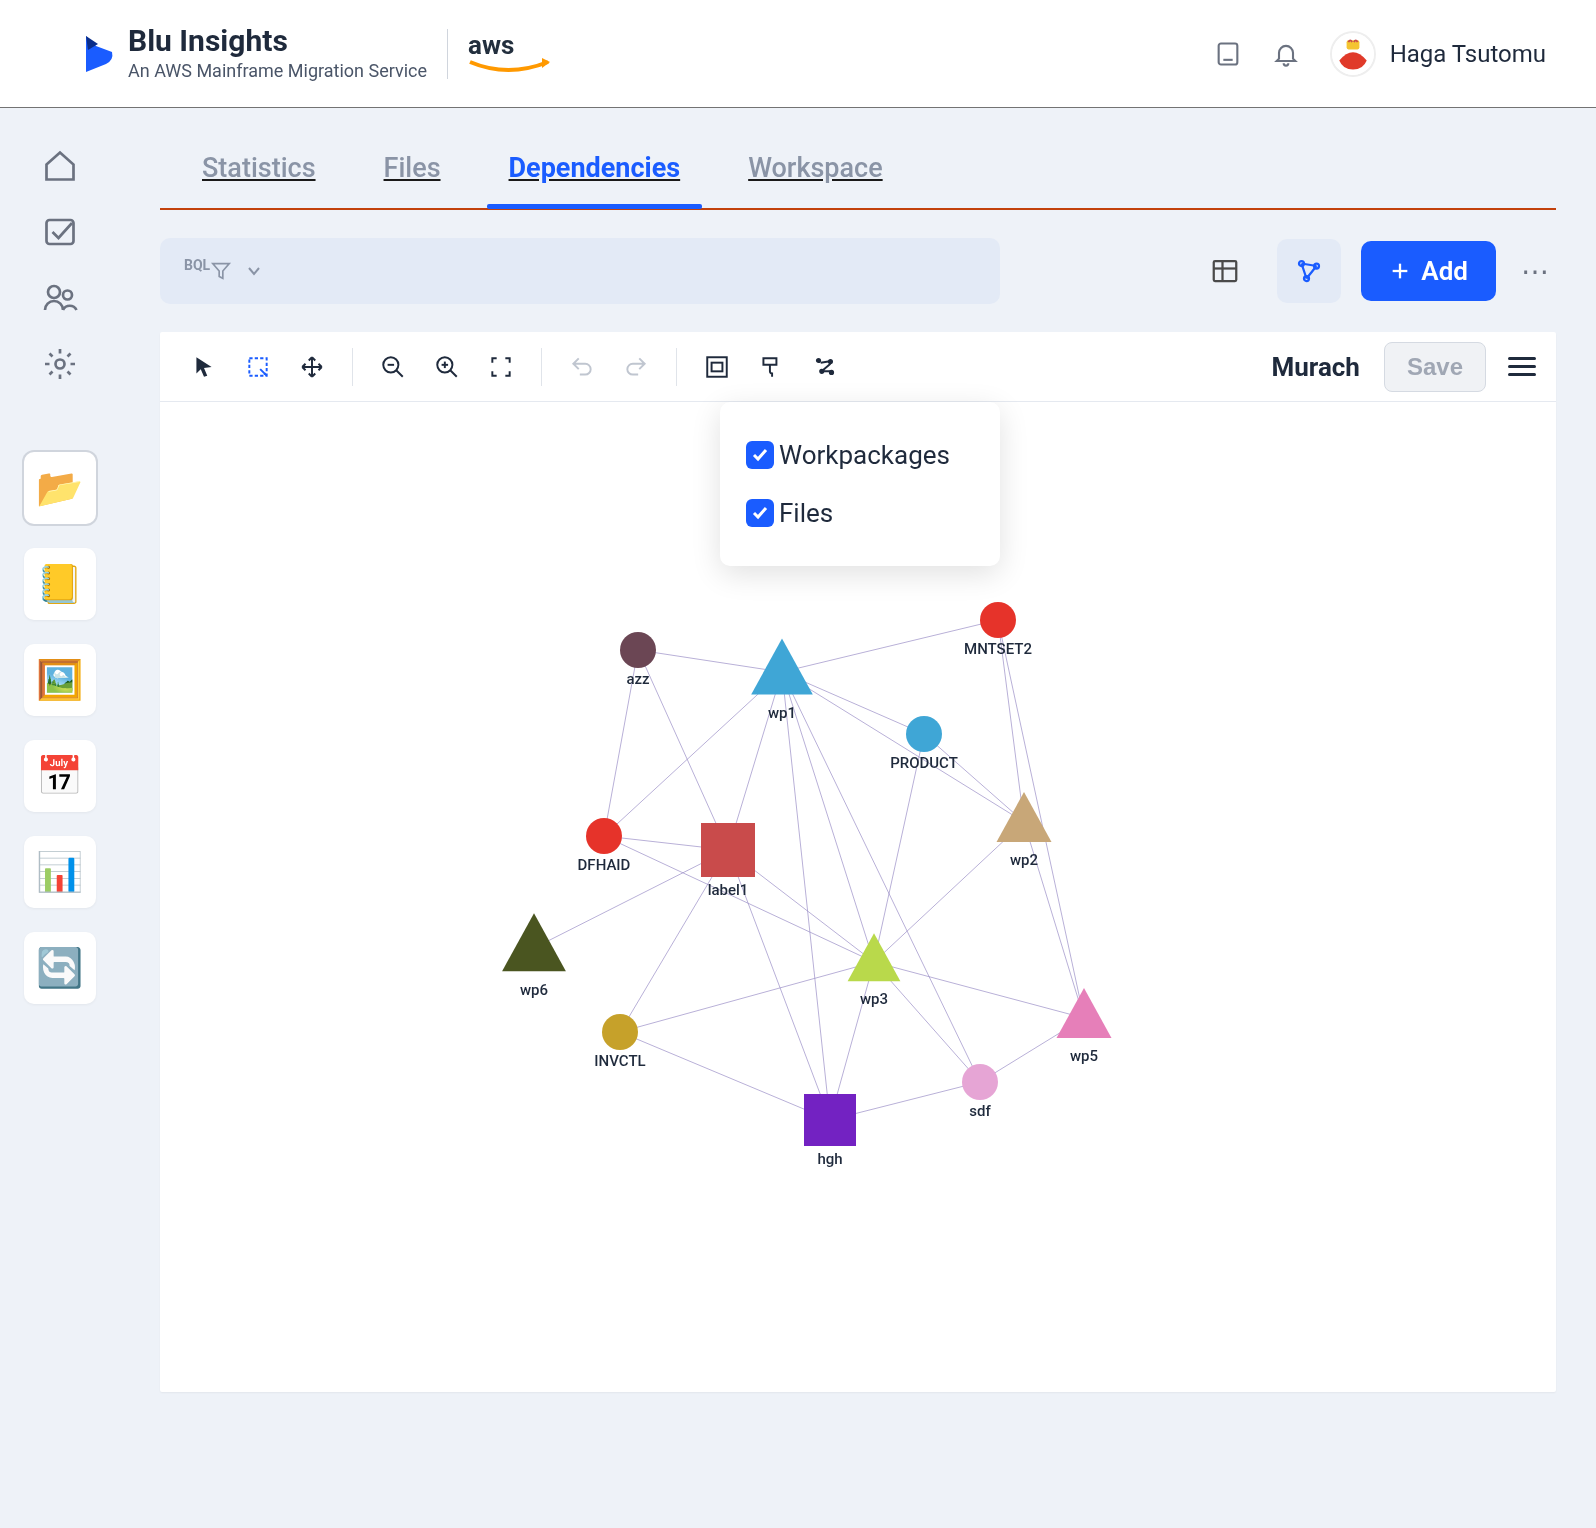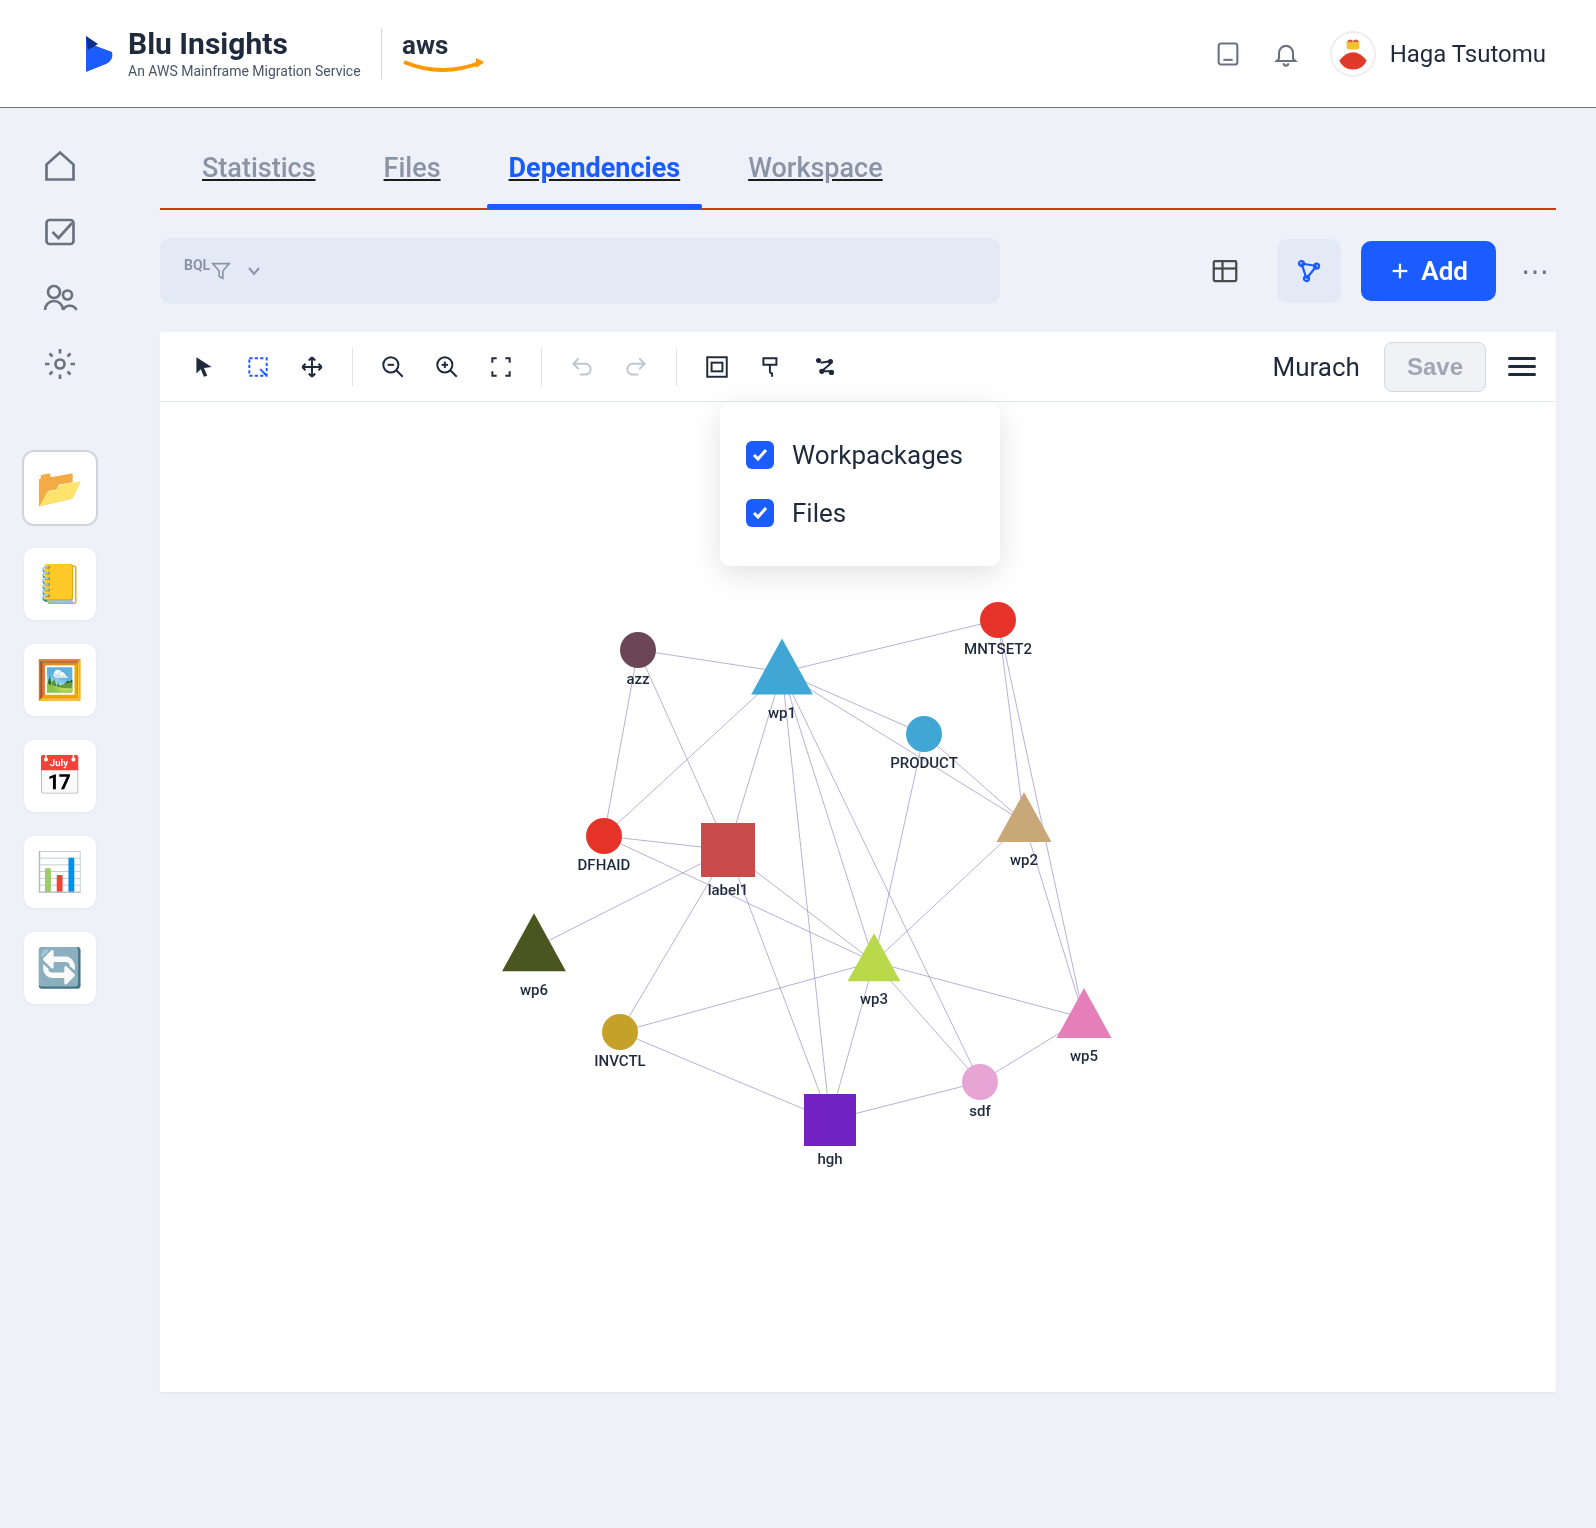--- a/index.html
+++ b/index.html
@@ -18,21 +18,21 @@
   align-items: center;
   padding: 0 50px 0 82px;
   justify-content: space-between;
   border-bottom: 1px solid #737373;
 }
 .brand-area { display: flex; align-items: center; gap: 20px; }
 .brand-main { display: flex; align-items: center; gap: 12px; }
 .brand-logo { width: 34px; height: 40px; }
 .brand-text { display: flex; flex-direction: column; }
 .brand-title { font-size: 30px; font-weight: 700; color: #1f2a3c; line-height: 1; }
-.brand-sub { font-size: 14px; color: #4a5568; margin-top: 4px; }
+.brand-sub { font-size: 18px; color: #4a5568; margin-top: 4px; }
 .brand-divider { width: 1px; height: 50px; background: #d0d5dd; }
 .aws-logo { width: 82px; height: 48px; }
 .topbar-right { display: flex; align-items: center; gap: 30px; text-align: center; }
 .top-icon { width: 28px; height: 28px; stroke: #6b7280; fill: none; stroke-width: 1.8; cursor: pointer; }
 .user-area { display: flex; align-items: center; gap: 14px; cursor: pointer; }
 .avatar { width: 46px; height: 46px; border-radius: 50%; border: 2px solid #eee; display: flex; align-items: center; justify-content: center; font-size: 28px; background: #fff; overflow:hidden;}
 .user-name { font-size: 24px; color: #1f2a3c; }
 
 .left-rail {
   position: absolute;
@@ -134,41 +134,41 @@
   border-bottom: 1px solid #e5e9f0;
   display: flex; align-items: center;
   padding: 0 20px;
   gap: 6px;
 }
 .gt-btn { width: 48px; height: 48px; display:flex; align-items:center; justify-content:center; cursor:pointer; border-radius:6px;}
 .gt-btn svg { width: 26px; height: 26px; stroke: #1f2a3c; fill: none; stroke-width: 1.8; }
 .gt-btn.disabled svg { stroke: #c0c6d0; }
 .gt-sep { width: 1px; height: 38px; background: #e0e4ea; margin: 0 10px; }
 .gt-spacer { flex: 1; }
-.gt-title { font-size: 26px; font-weight: 400; color: #1f2a3c; margin-right: 18px; }
+.gt-title { font-size: 26px; font-weight: 700; color: #1f2a3c; margin-right: 18px; }
 .gt-save {
   height: 50px; padding: 0 22px;
   background: #f0f2f5; color: #a0a7b4;
   border: 1px solid #d5dae2; border-radius: 8px;
   font-size: 24px; font-weight: 600; cursor: default;
 }
 .gt-menu { margin-left: 16px; cursor:pointer; display:flex; flex-direction:column; gap:5px; width:28px;}
 .gt-menu span { height:3px; background:#1f2a3c; border-radius:2px; }
 
 .popup {
   position: absolute;
   top: 70px; left: 560px;
   width: 280px;
   background: #fff;
   border-radius: 10px;
   box-shadow: 0 8px 30px rgba(0,0,0,0.12);
   padding: 24px 26px;
   z-index: 10;
 }
-.popup-row { display: flex; align-items: center; gap: 18px; padding: 14px 0; }
+.popup-row { display: flex; align-items: center; gap: 5px; padding: 14px 0; }
 .chk {
   width: 28px; height: 28px; border-radius: 6px;
   background: #1a5cff; display:flex; align-items:center; justify-content:center;
   cursor: pointer;
 }
 .chk svg { width: 18px; height: 18px; stroke: #fff; stroke-width: 3; fill:none; }
 .popup-label { font-size: 26px; color: #1f2a3c; }
 
 .graph-canvas {
   position: absolute;

